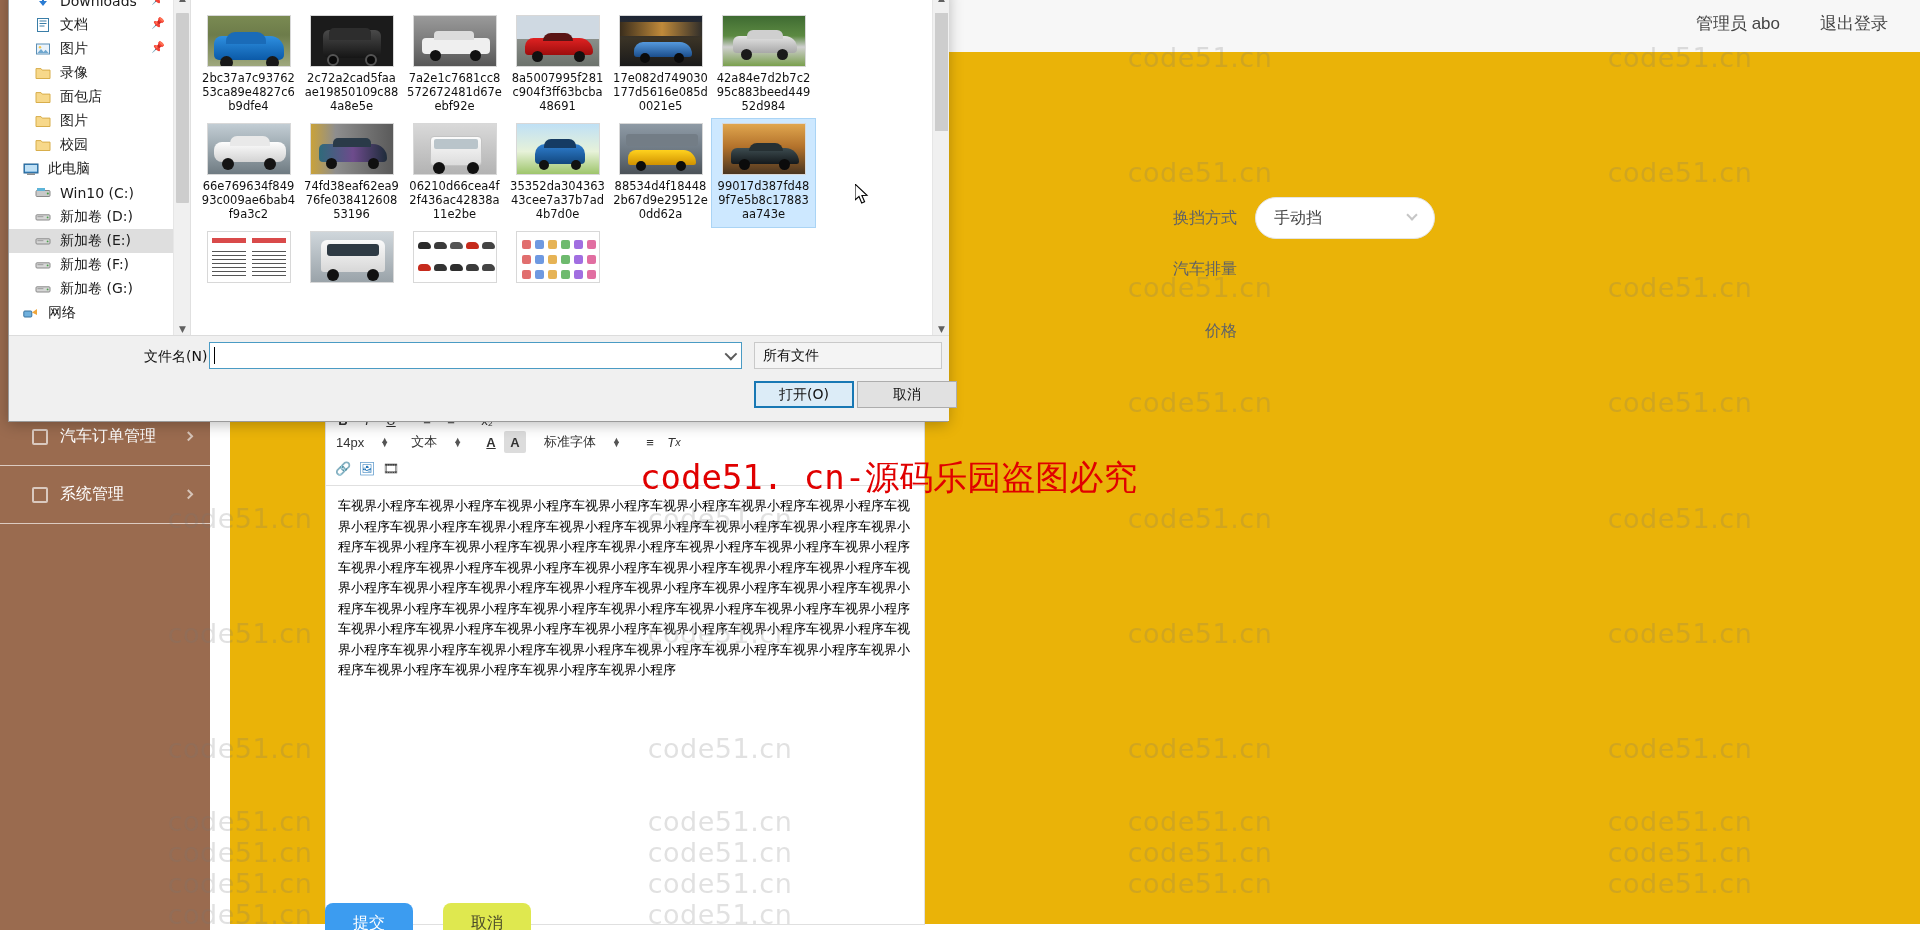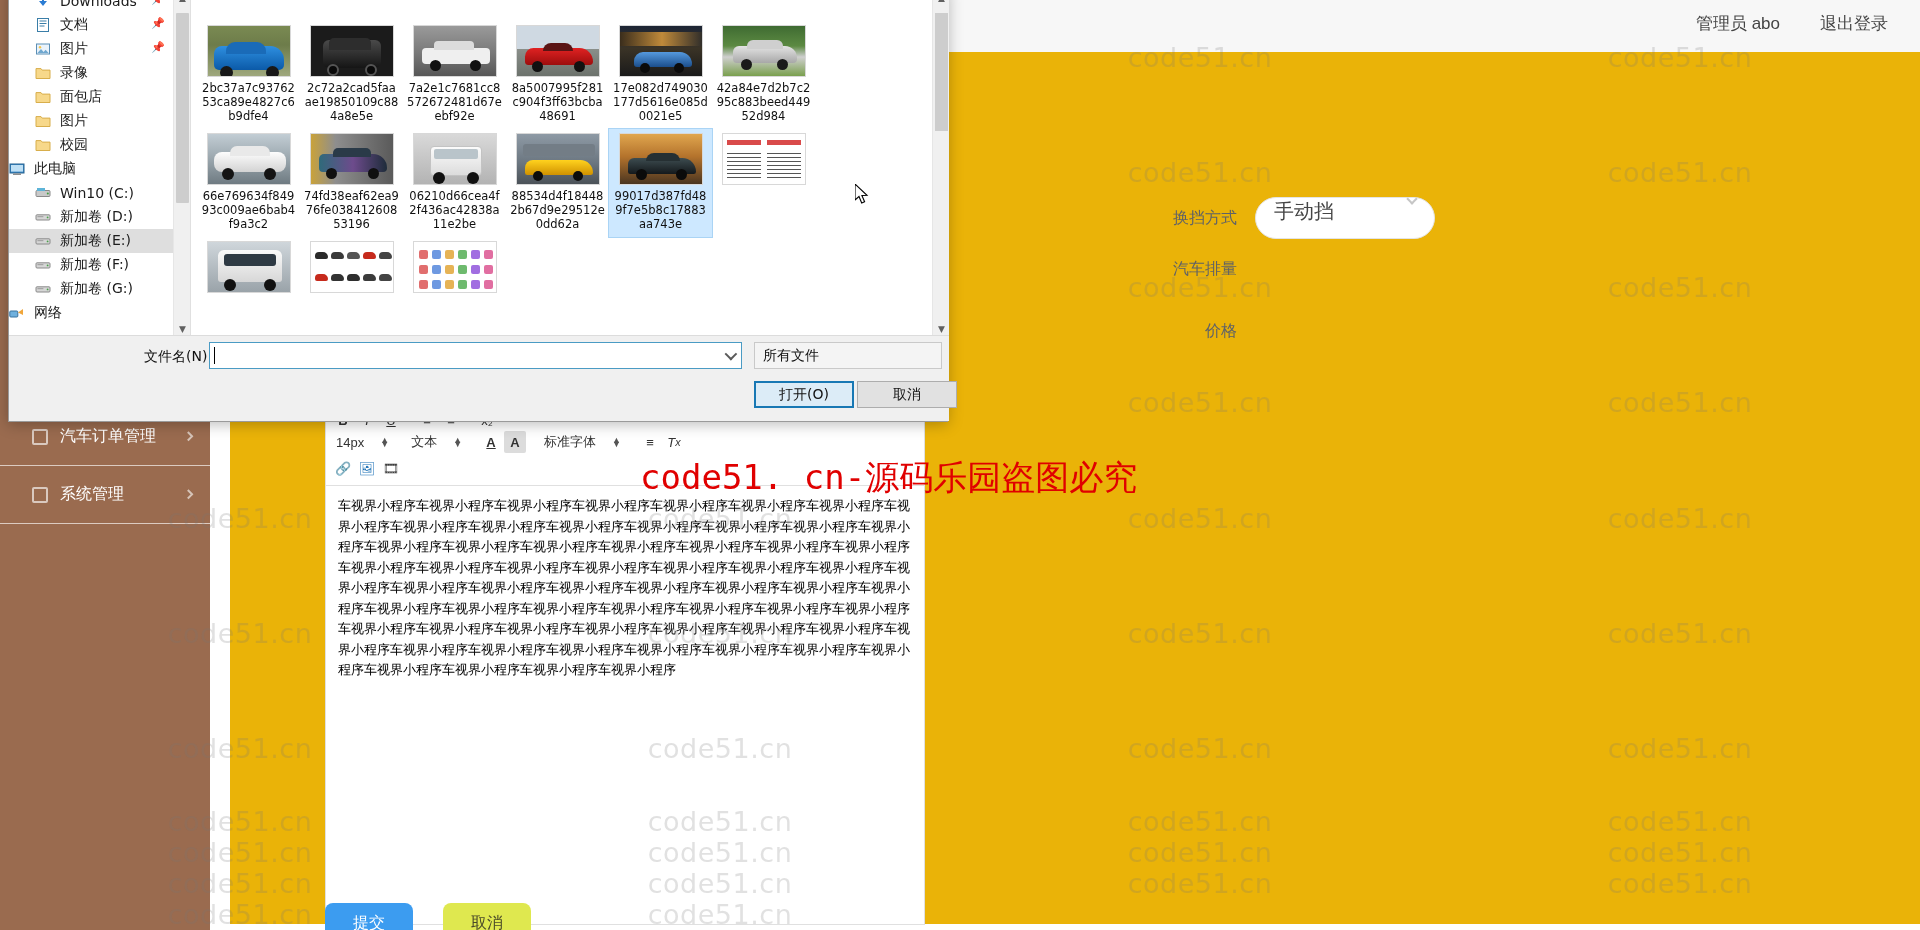--- a/index.html
+++ b/index.html
@@ -66,22 +66,22 @@
 
   
   #form-panel{ position:absolute; left:230px; top:52px; width:1690px; height:872px; background:#eab308; }
   .form-row{ position:absolute; display:flex; align-items:center; }
   .form-label{
     width:110px; text-align:right; padding-right:18px;
     font-size:16px; color:#606266; flex:none;
   }
   .form-control{
     height:42px; border:1px solid #e4e4e4; border-radius:21px;
-    background:#fff; display:flex; align-items:flex-start;
-    padding:0 18px; font-size:20px; color:#454545;
+    background:#fff; display:flex; align-items:center;
+    padding:0 18px; font-size:16px; color:#454545;
   }
   .form-control.select{ width:180px; justify-content:space-between; cursor:pointer; }
   .caret{
     width:8px;height:8px;border-right:2px solid #c6c6c6;border-bottom:2px solid #c6c6c6;
     transform:translateY(-3px) rotate(45deg); flex:none;
   }
 
   
   #editor-block{
     position:absolute; left:325px; top:408px; width:600px; height:480px;
@@ -137,21 +137,21 @@
   }
   #fd-body{ position:absolute; left:0; top:0; width:940px; height:348px; display:flex; }
 
   
   #fd-nav{
     width:182px; height:348px; background:#fff; overflow:hidden;
     border-right:1px solid #e0e0e0; position:relative;
   }
   .nav-item{
     height:24px; display:flex; align-items:center; font-size:14px; color:#1b1b1b;
-    position:relative; cursor:pointer; white-space:nowrap;
+    padding-left:14px; position:relative; cursor:pointer; white-space:nowrap;
   }
   .nav-item.indent1{ padding-left:26px; }
   .nav-item.selected{ background:#dedede; }
   .nav-ico{ width:18px; height:16px; margin-right:7px; flex:none; position:relative; }
   .pin{
     position:absolute; right:28px; top:5px; width:11px;height:11px;
     color:#9a9a9a; font-size:11px; line-height:11px;
   }
   #fd-nav-scroll{
     position:absolute; right:0; top:0; width:17px; height:348px; background:#f0f0f0;
@@ -159,21 +159,21 @@
   }
   .sb-arrow{ width:17px;height:17px;display:flex;align-items:center;justify-content:center;
     font-size:9px;color:#606060;cursor:pointer;}
   #fd-nav-thumb{ position:absolute; left:2px; top:24px; width:13px; height:190px; background:#cdcdcd; border-radius:1px; }
 
   
   #fd-list{
     flex:1; height:348px; background:#fff; position:relative; overflow:hidden;
   }
   #fd-grid{
-    position:absolute; left:6px; top:32px; width:720px;
+    position:absolute; left:6px; top:22px; width:720px;
     display:flex; flex-wrap:wrap;
   }
   .f-cell{
     width:103px; padding:4px 2px 6px 2px; display:flex; flex-direction:column;
     align-items:center; cursor:pointer;
   }
   .f-cell.selected{ background:#cde8ff; outline:1px solid #aad4f5; }
   .f-thumb{
     width:84px; height:52px; border:1px solid #d8d8d8; background:#e9e9e9;
     overflow:hidden; position:relative;
@@ -588,20 +588,30 @@
               <div class="car" style="background:linear-gradient(180deg,#d9d9d9,#b3b3b3)"></div>
               <div style="position:absolute;left:16px;top:12px;width:52px;height:30px;border-radius:4px;background:linear-gradient(180deg,#fbfbfb,#dcdcdc);border:1px solid #c3c3c3"></div>
               <div style="position:absolute;left:20px;top:15px;width:44px;height:10px;background:#b9c4ca;border-radius:2px"></div>
               <div style="position:absolute;left:19px;top:38px;width:12px;height:12px;border-radius:50%;background:#111"></div>
               <div style="position:absolute;left:53px;top:38px;width:12px;height:12px;border-radius:50%;background:#111"></div>
             </div>
             <div class="f-name">06210d66cea4f2f436ac42838a11e2be</div>
           </div>
           <div class="f-cell">
             <div class="f-thumb">
+              <div class="car" style="background:linear-gradient(180deg,#bfe0f5 0%,#e7f2d9 55%,#9ec56b 100%)"></div>
+              <div style="position:absolute;left:18px;top:20px;width:50px;height:20px;border-radius:10px 10px 4px 4px;background:linear-gradient(180deg,#2f7fd0,#12477e)"></div>
+              <div style="position:absolute;left:27px;top:15px;width:32px;height:9px;border-radius:7px 7px 0 0;background:#153b63"></div>
+              <div style="position:absolute;left:22px;top:36px;width:10px;height:10px;border-radius:50%;background:#111"></div>
+              <div style="position:absolute;left:54px;top:36px;width:10px;height:10px;border-radius:50%;background:#111"></div>
+            </div>
+            <div class="f-name">35352da30436343cee7a37b7ad4b7d0e</div>
+          </div>
+          <div class="f-cell">
+            <div class="f-thumb">
               <div class="car" style="background:linear-gradient(180deg,#8e9aa5 0%,#6b7680 58%,#4b5258 100%)"></div>
               <div style="position:absolute;left:6px;top:10px;width:72px;height:12px;background:#737d86;border-radius:3px"></div>
               <div style="position:absolute;left:8px;top:26px;width:68px;height:15px;border-radius:10px 16px 3px 3px;background:linear-gradient(180deg,#ffd21e,#d09100)"></div>
               <div style="position:absolute;left:16px;top:37px;width:10px;height:10px;border-radius:50%;background:#0c0c0c"></div>
               <div style="position:absolute;left:56px;top:37px;width:10px;height:10px;border-radius:50%;background:#0c0c0c"></div>
             </div>
             <div class="f-name">88534d4f184482b67d9e29512e0dd62a</div>
           </div>
           <div class="f-cell selected">
             <div class="f-thumb">

